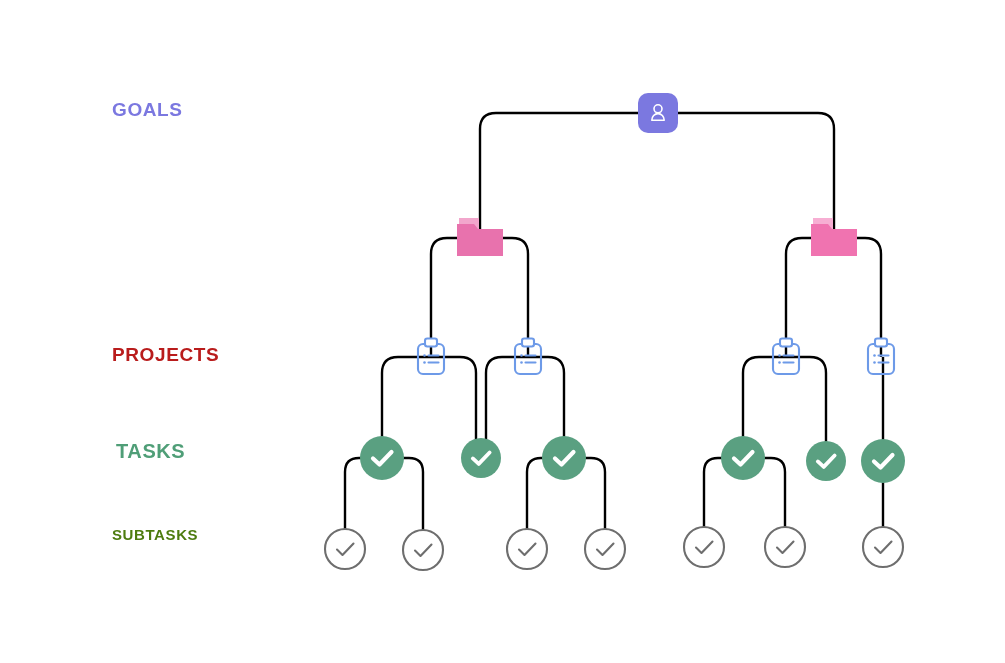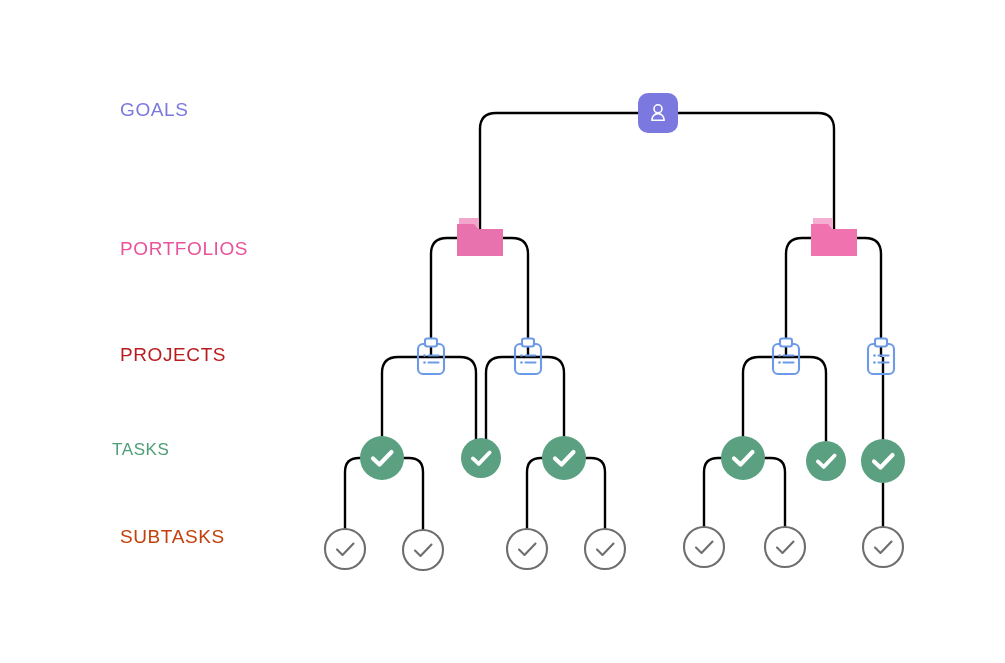--- a/index.html
+++ b/index.html
@@ -10,44 +10,42 @@
   #root {
     position: relative;
     width: 1005px;
     height: 663px;
     background: #ffffff;
     font-family: "Liberation Sans", sans-serif;
     overflow: hidden;
   }
   .tier-label {
     position: absolute;
-    font-weight: normal;
+    font-weight: bold;
     letter-spacing: 0.6px;
     white-space: nowrap;
-    margin-left: 8px;
     -webkit-font-smoothing: antialiased;
   }
   #svg-canvas {
     position: absolute;
     left: 0;
     top: 0;
     width: 1005px;
     height: 663px;
   }
 </style>
 </head>
 <body>
 
 <div id="root">
 
   <div class="tier-label" style="left: 112px; top: 99.32px; color: rgb(123, 120, 224); font-size: 19px;"><span>GOALS</span></div>
-  <div class="tier-label" style="left: 112px; top: 238.32px; color: rgb(232, 83, 155); font-size: 19px;"><span>PORTFOLIOS</span></div>
   <div class="tier-label" style="left: 112px; top: 344.32px; color: #b91c1c; font-size: 19px;"><span>PROJECTS</span></div>
-  <div class="tier-label" style="left: 104px; top: 440.32px; color: rgb(79, 158, 119); font-size: 17px;"><span>TASKS</span></div>
-  <div class="tier-label" style="left: 112px; top: 526.32px; color: #c2410c; font-size: 19px;"><span>SUBTASKS</span></div>
+  <div class="tier-label" style="left: 116px; top: 440.32px; color: rgb(79, 158, 119); font-size: 20px;"><span>TASKS</span></div>
+  <div class="tier-label" style="left: 112px; top: 526.32px; color: #4d7c0f; font-size: 15px;"><span>SUBTASKS</span></div>
 
   <svg id="svg-canvas" viewBox="0 0 1005 663">
     <g id="edge-layer">
         <path d="M 658 113 L 496 113 Q 480 113 480 129 L 480 238" fill="none" stroke="#000000" stroke-width="2.4" stroke-linecap="butt"></path>
         <path d="M 658 113 L 818 113 Q 834 113 834 129 L 834 238" fill="none" stroke="#000000" stroke-width="2.4" stroke-linecap="butt"></path>
         <path d="M 480 238 L 447 238 Q 431 238 431 254 L 431 357" fill="none" stroke="#000000" stroke-width="2.4" stroke-linecap="butt"></path>
         <path d="M 480 238 L 512 238 Q 528 238 528 254 L 528 357" fill="none" stroke="#000000" stroke-width="2.4" stroke-linecap="butt"></path>
         <path d="M 834 238 L 802 238 Q 786 238 786 254 L 786 357" fill="none" stroke="#000000" stroke-width="2.4" stroke-linecap="butt"></path>
         <path d="M 834 238 L 865 238 Q 881 238 881 254 L 881 357" fill="none" stroke="#000000" stroke-width="2.4" stroke-linecap="butt"></path>
         <path d="M 431 357 L 398 357 Q 382 357 382 373 L 382 458" fill="none" stroke="#000000" stroke-width="2.4" stroke-linecap="butt"></path>

